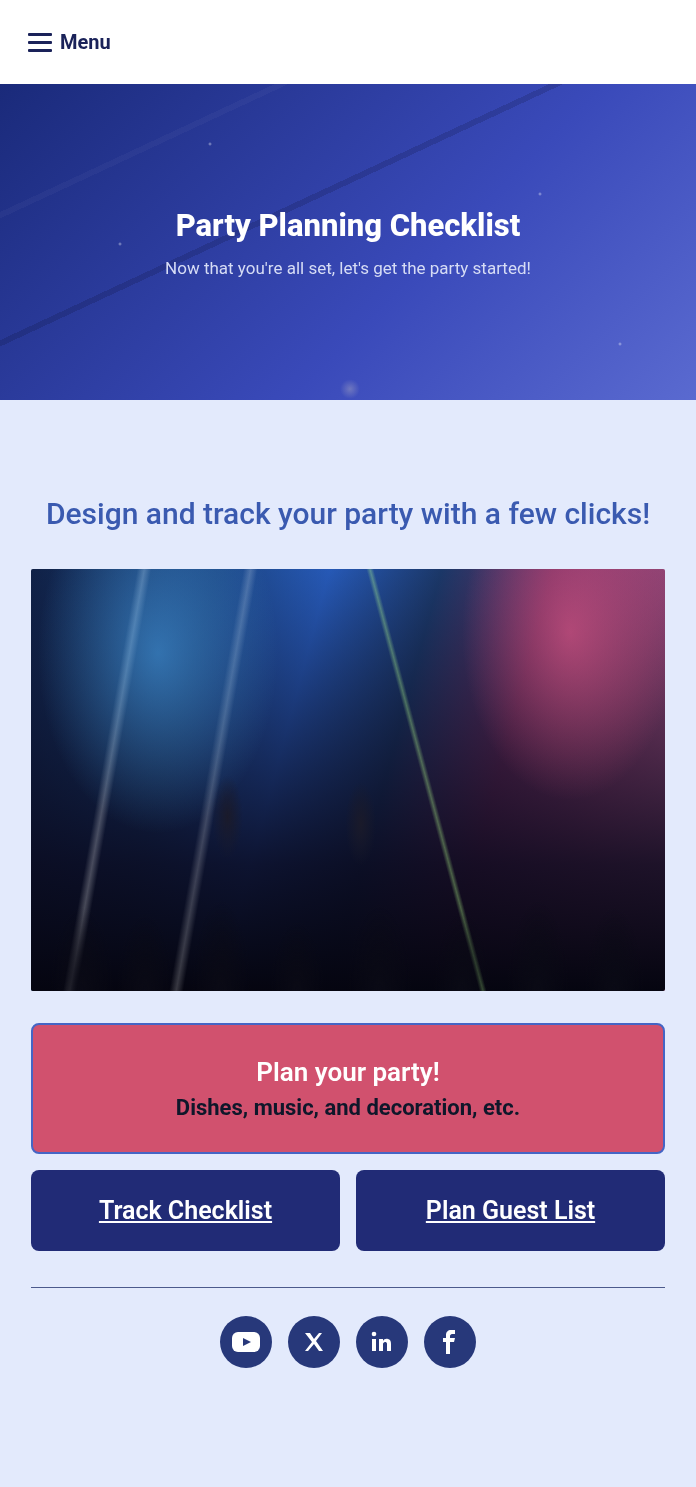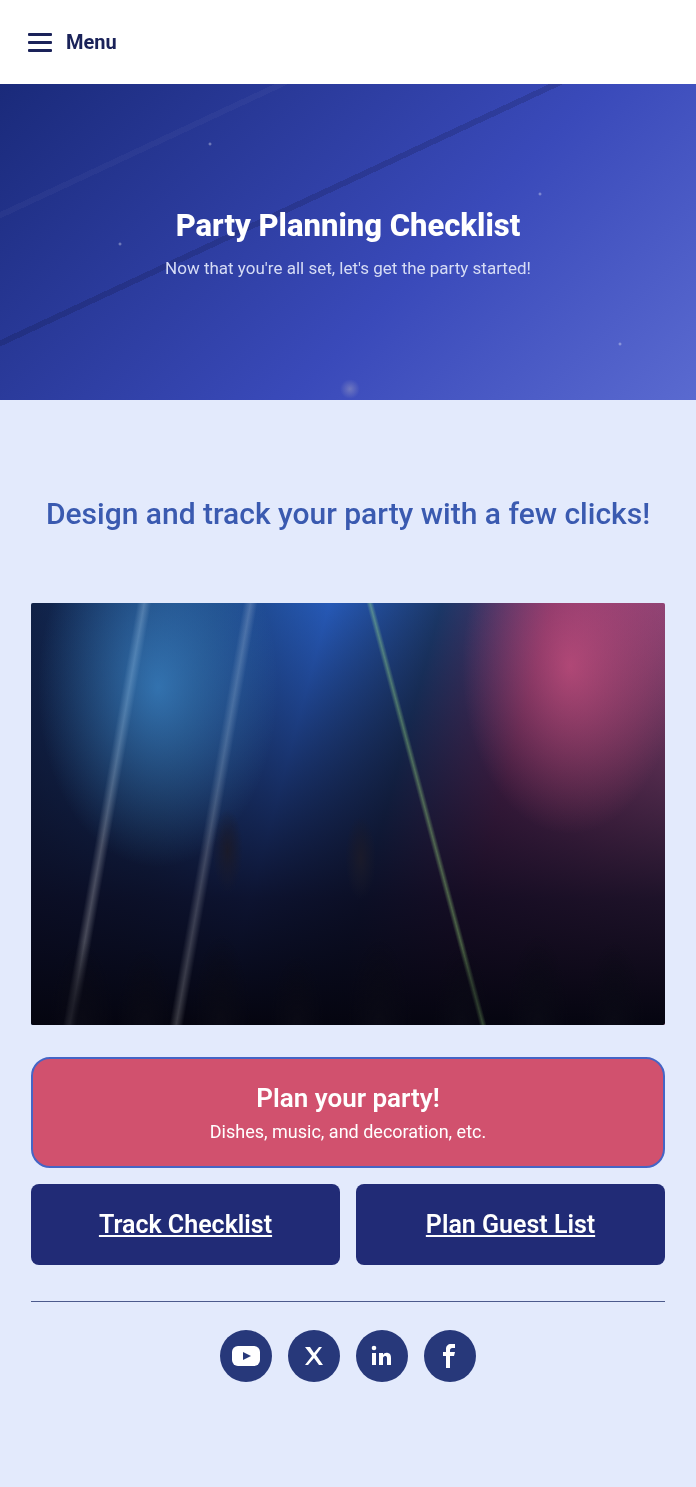--- a/index.html
+++ b/index.html
@@ -6,21 +6,21 @@
 body {
   font-family: -apple-system, BlinkMacSystemFont, "Segoe UI", Roboto, sans-serif;
   width: 696px;
   background: #e3eafc;
 }
 .header {
   background: #fff;
   padding: 30px 28px;
   display: flex;
   align-items: center;
-  gap: 14px;
+  gap: 8px;
 }
 .hamburger {
   display: flex;
   flex-direction: column;
   gap: 5px;
   cursor: pointer;
 }
 .hamburger span {
   width: 24px;
   height: 3px;
@@ -75,21 +75,21 @@
   font-weight: 400;
 }
 .main {
   padding: 96px 31px 30px;
 }
 .section-title {
   color: #3a5ab0;
   font-size: 30px;
   font-weight: 500;
   text-align: center;
-  margin-bottom: 72px;
+  margin-bottom: 38px;
 }
 .party-image {
   width: 634px;
   height: 422px;
   border-radius: 2px;
   overflow: hidden;
   margin-bottom: 32px;
   position: relative;
   background: linear-gradient(105deg, #0a1a3a 0%, #1a4a8a 25%, #2a6ada 40%, #1a3a6a 55%, #8a2a5a 70%, #c04a7a 85%, #e06a9a 100%);
 }
@@ -117,36 +117,36 @@
     radial-gradient(ellipse 40px 115px at 68% 100%, #0a0a15 0%, transparent 70%),
     radial-gradient(ellipse 44px 130px at 80% 100%, #0a0a15 0%, transparent 70%),
     radial-gradient(ellipse 42px 120px at 92% 100%, #0a0a15 0%, transparent 70%),
     radial-gradient(ellipse 22px 60px at 31% 25%, #1a1a2a 0%, transparent 70%),
     radial-gradient(ellipse 22px 60px at 52% 28%, #1a1a2a 0%, transparent 70%);
 }
 .cta-primary {
   width: 100%;
   background: #d1516e;
   border: 2px solid #4565c5;
-  border-radius: 19px;
-  padding: 24px 20px;
+  border-radius: 8px;
+  padding: 32px 20px;
   text-align: center;
   cursor: pointer;
   margin-bottom: 16px;
 }
 .cta-primary-title {
   color: #fff;
   font-size: 26px;
   font-weight: 600;
   margin-bottom: 8px;
 }
 .cta-primary-sub {
-  color: #ffffff;
-  font-size: 18px;
-  font-weight: 400;
+  color: #0f172a;
+  font-size: 22px;
+  font-weight: 700;
 }
 .cta-row {
   display: flex;
   gap: 16px;
   margin-bottom: 36px;
 }
 .cta-secondary {
   flex: 1;
   background: #212b76;
   border: none;

